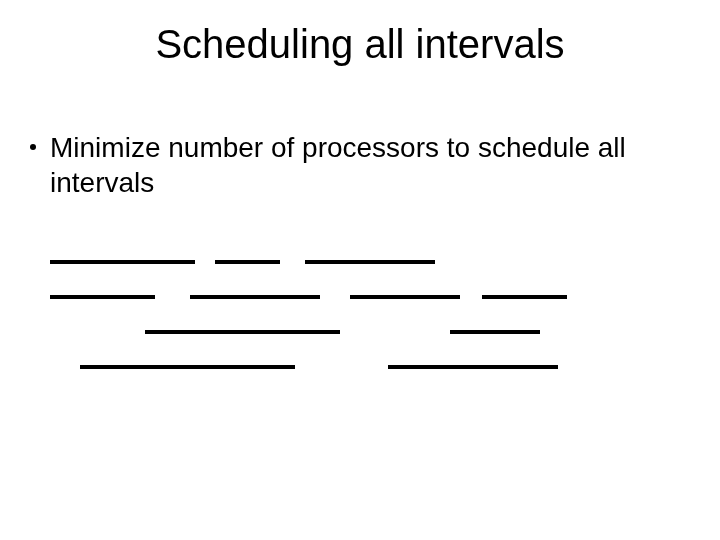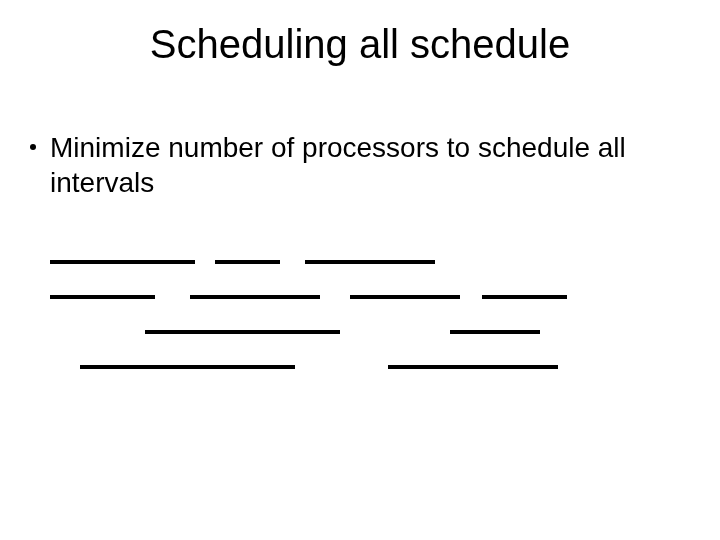--- a/index.html
+++ b/index.html
@@ -61,21 +61,21 @@
     position: absolute;
     height: 0;
     border-top: 4px solid #000;
   }
 </style>
 </head>
 <body>
 
 <div class="slide">
 
-  <div class="title">Scheduling all schedule</div>
+  <div class="title">Scheduling all intervals</div>
 
   <div class="body">
     <div class="bullet-row">
       <div class="bullet-dot"></div>
       <div class="bullet-text">Minimize number of processors to schedule all intervals</div>
     </div>
   </div>
 
   <div class="intervals" id="intervals">
       <div class="bar" style="left: 0px; top: 0px; width: 145px;"></div>

